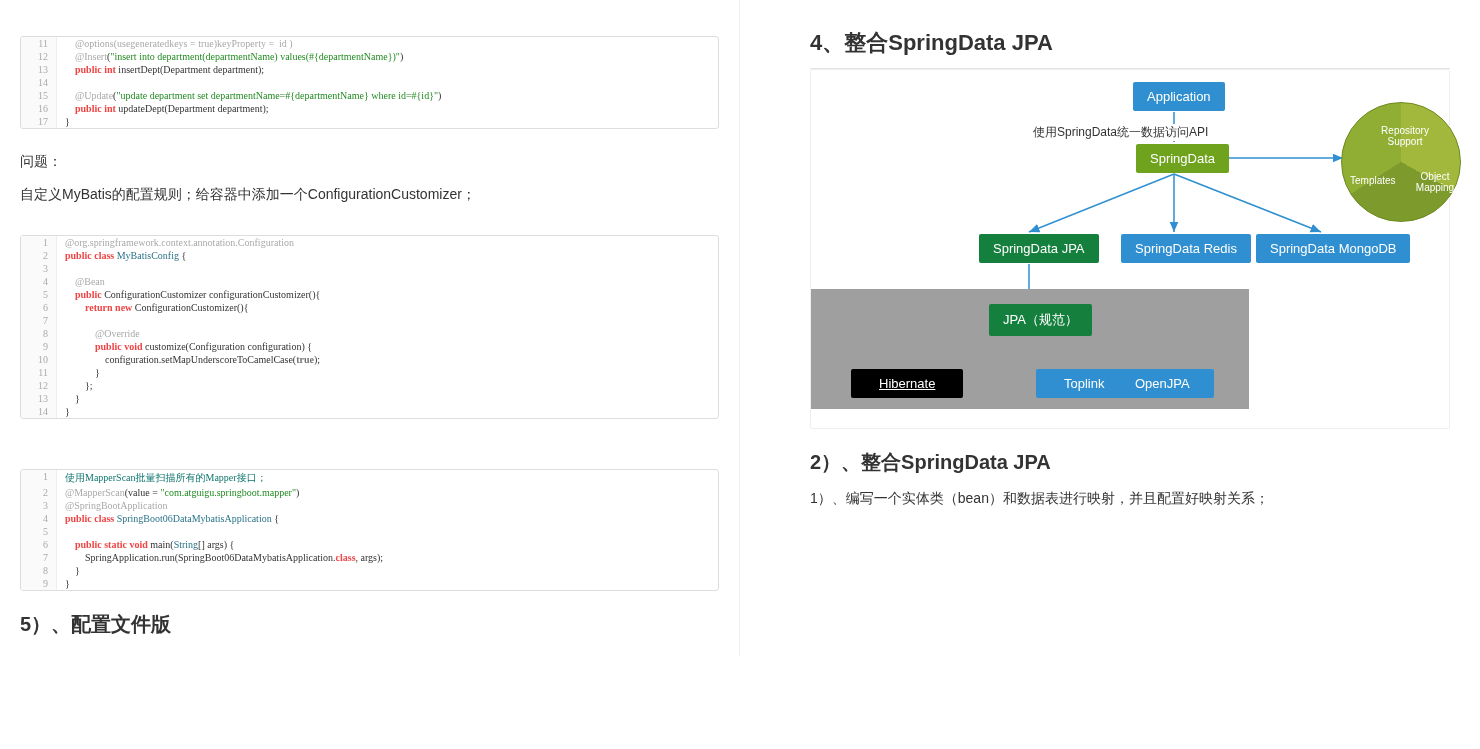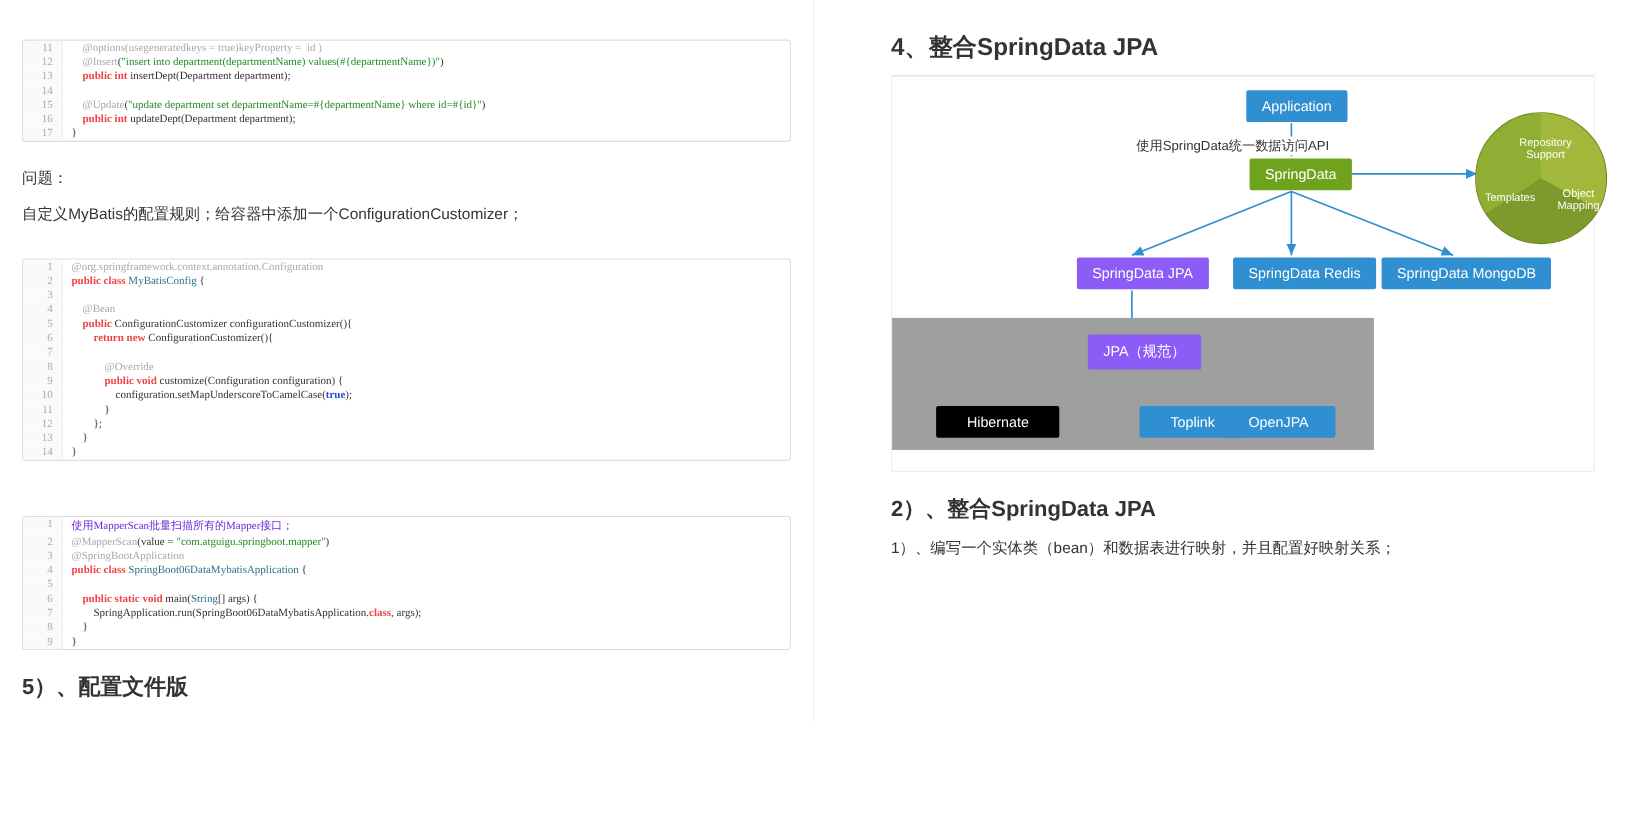--- a/index.html
+++ b/index.html
@@ -42,22 +42,22 @@
   .cd {
     padding: 1px 0 1px 8px;
     white-space: pre;
     color: #333;
     flex: 1;
   }
   .k-anno { color: #a9a9a9; } 
   .k-kw   { color: #ef4444; font-weight: 600; }
   .k-str  { color: #228b22; }
   .k-cls  { color: #2b7489; }
-  .k-bool { color: #1d4ed8; font-weight: 600; }
-  .k-cmt  { color: #6d28d9; }
+  .k-bool { color: #737373; font-weight: 600; }
+  .k-cmt  { color: #0f766e; }
 
   
   .diagram-frame {
     border: 1px solid #eee;
     border-radius: 2px;
     padding-bottom: 4px;
   }
   .diagram {
     position: relative;
     height: 340px;
@@ -67,22 +67,22 @@
     position: absolute;
     color: #fff;
     font-size: 13px;
     text-align: center;
     padding: 7px 14px;
     border-radius: 2px;
     white-space: nowrap;
   }
   .blue  { background: #2f8fd0; }
   .green { background: #6fa31e; }
-  .orange{ background: #8b5cf6; }
-  .black { background: #000; }
+  .orange{ background: #15803d; }
+  .black { background: #000; text-decoration: underline; }
   .grey-box {
     position: absolute;
     background: #9f9f9f;
     z-index: 0;
   }
   .dia-label {
     position: absolute;
     font-size: 12px;
     color: #333;
     background: #fff;

